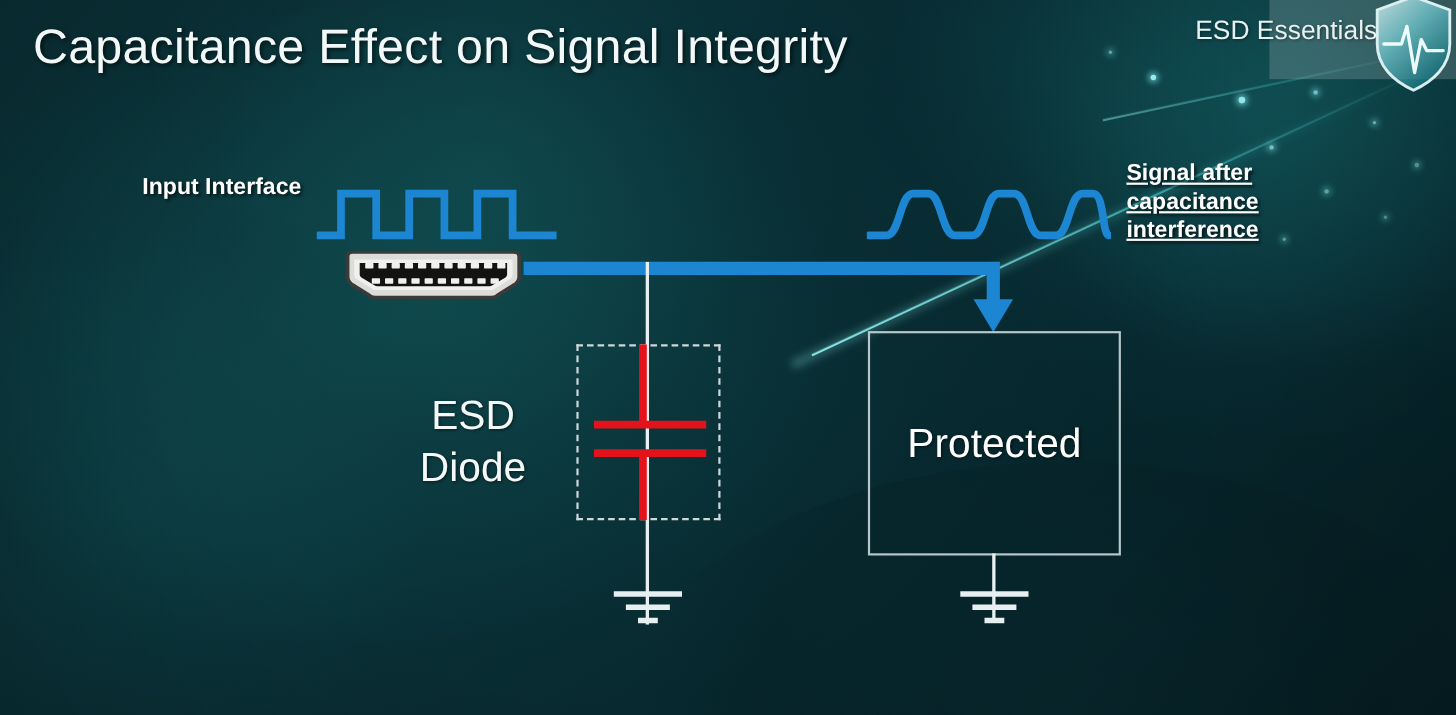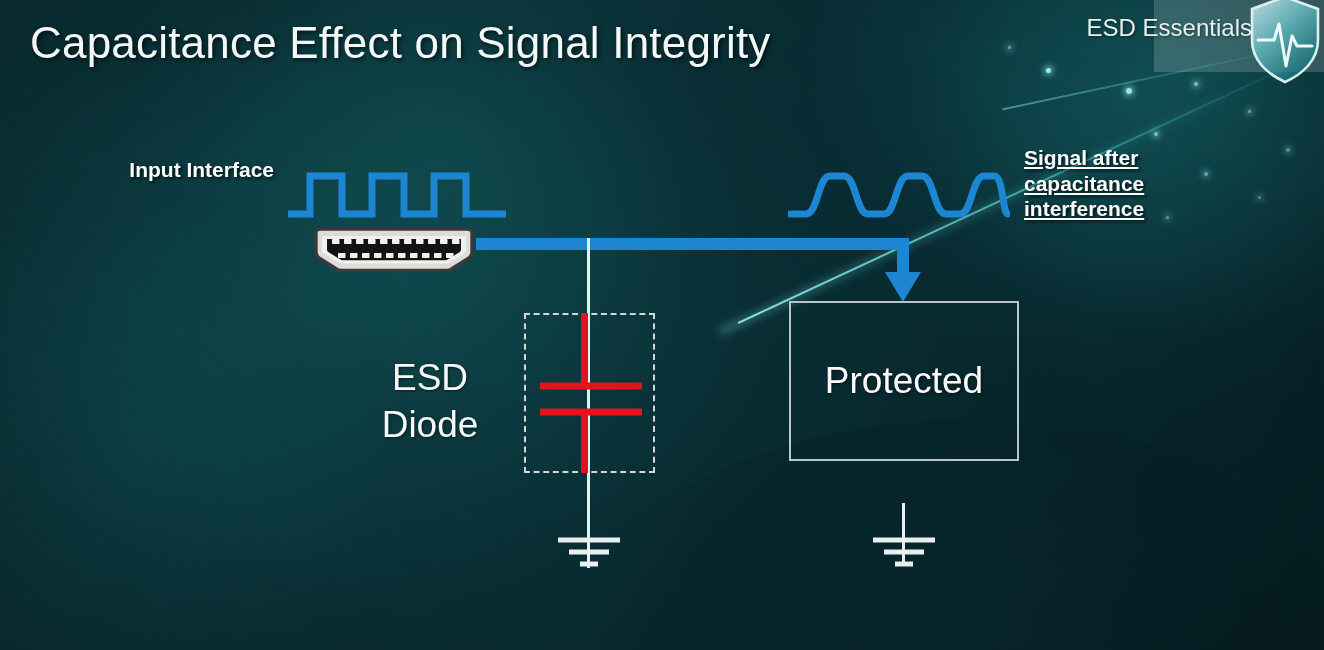--- a/index.html
+++ b/index.html
@@ -138,21 +138,21 @@
     box-sizing:border-box;
   }
   #cap-sym { position:absolute; left:524px; top:313px; width:131px; height:160px; }
 
   #gnd-left  { position:absolute; left:556px; top:535px; width:66px; height:36px; }
   #gnd-right { position:absolute; left:871px; top:535px; width:66px; height:36px; }
 
   #pc-box {
     position:absolute;
     left:789px; top:301px;
-    width:230px; height:160px;
+    width:230px; height:204px;
     border:2px solid #b6c7c9;
     box-sizing:border-box;
     display:flex; 
     align-items:center; justify-content:center;text-align:center;
   }
   #pc-box .pc-line {
     font-size:37px;
     color:#ffffff;
     font-weight:400;
     text-shadow:1px 1px 3px rgba(0,0,0,0.5);

